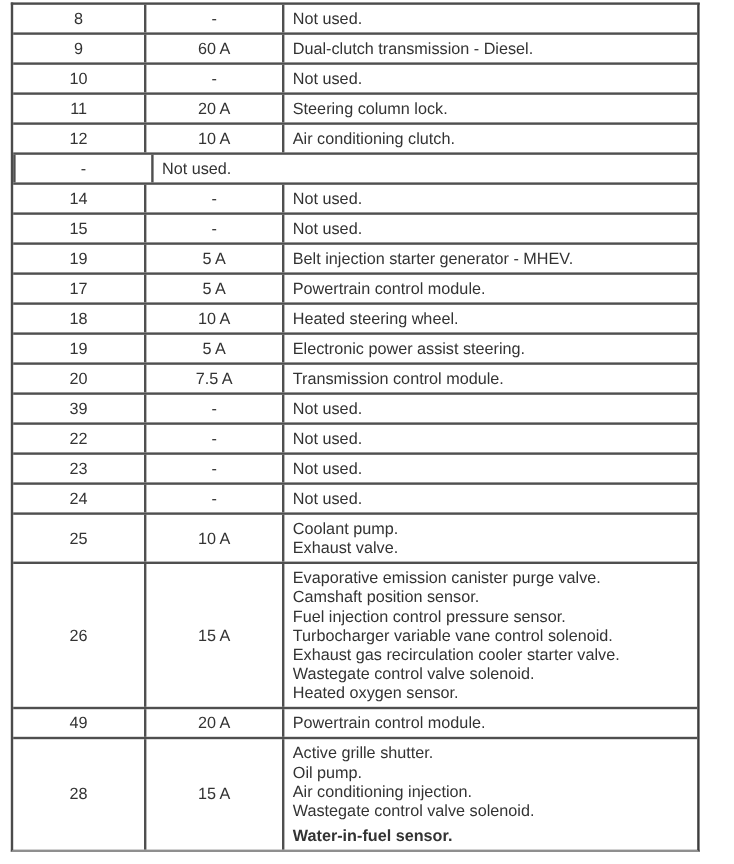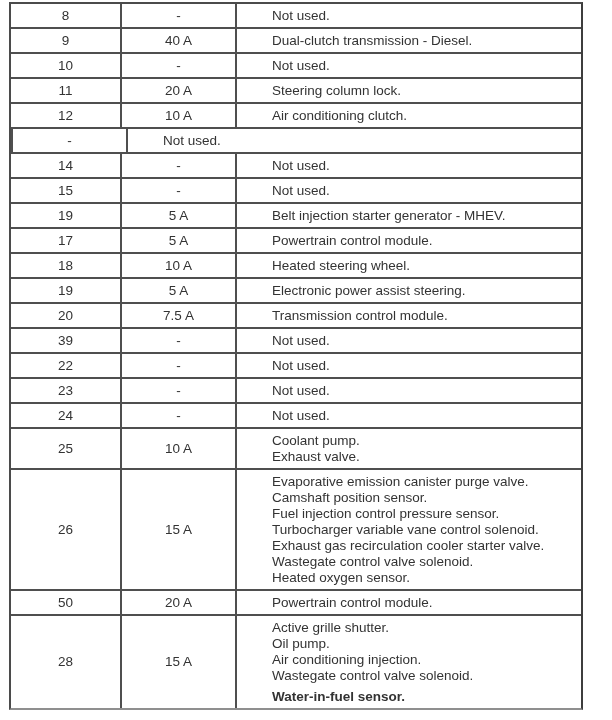--- a/index.html
+++ b/index.html
@@ -60,21 +60,20 @@
     flex-direction: column;
     align-items: flex-start;
     justify-content: center;
     border-left: 2px solid #4f4f4f;
     padding-left: 7px;
     padding-right: 6px;
     text-align: left;
   }
   .desc-group {
     width: 100%;
-    margin-left: 28px;
   }
   .desc-group + .desc-group {
     margin-top: 5px;
     font-weight: bold;
   }
   .desc-line {
     white-space: normal;
   }
 </style>
 </head>
@@ -86,21 +85,21 @@
         <div class="cell num">8</div>
         <div class="cell amp">-</div>
         <div class="cell desc">
           <div class="desc-group">
             <div class="desc-line">Not used.</div>
           </div>
         </div>
       </div>
       <div class="row">
         <div class="cell num">9</div>
-        <div class="cell amp">40 A</div>
+        <div class="cell amp">60 A</div>
         <div class="cell desc">
           <div class="desc-group">
             <div class="desc-line">Dual-clutch transmission - Diesel.</div>
           </div>
         </div>
       </div>
       <div class="row">
         <div class="cell num">10</div>
         <div class="cell amp">-</div>
         <div class="cell desc">
@@ -253,21 +252,21 @@
             <div class="desc-line">Camshaft position sensor.</div>
             <div class="desc-line">Fuel injection control pressure sensor.</div>
             <div class="desc-line">Turbocharger variable vane control solenoid.</div>
             <div class="desc-line">Exhaust gas recirculation cooler starter valve.</div>
             <div class="desc-line">Wastegate control valve solenoid.</div>
             <div class="desc-line">Heated oxygen sensor.</div>
           </div>
         </div>
       </div>
       <div class="row">
-        <div class="cell num">50</div>
+        <div class="cell num">49</div>
         <div class="cell amp">20 A</div>
         <div class="cell desc">
           <div class="desc-group">
             <div class="desc-line">Powertrain control module.</div>
           </div>
         </div>
       </div>
       <div class="row">
         <div class="cell num">28</div>
         <div class="cell amp">15 A</div>

